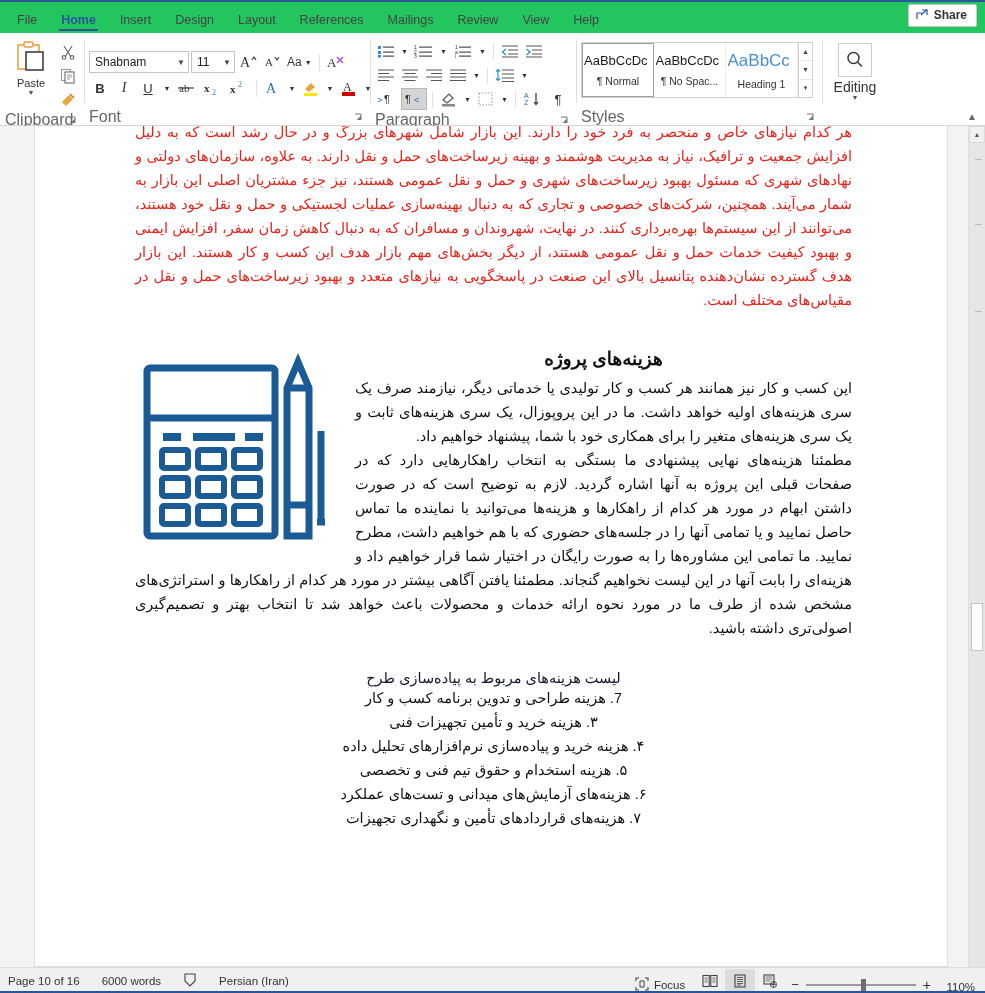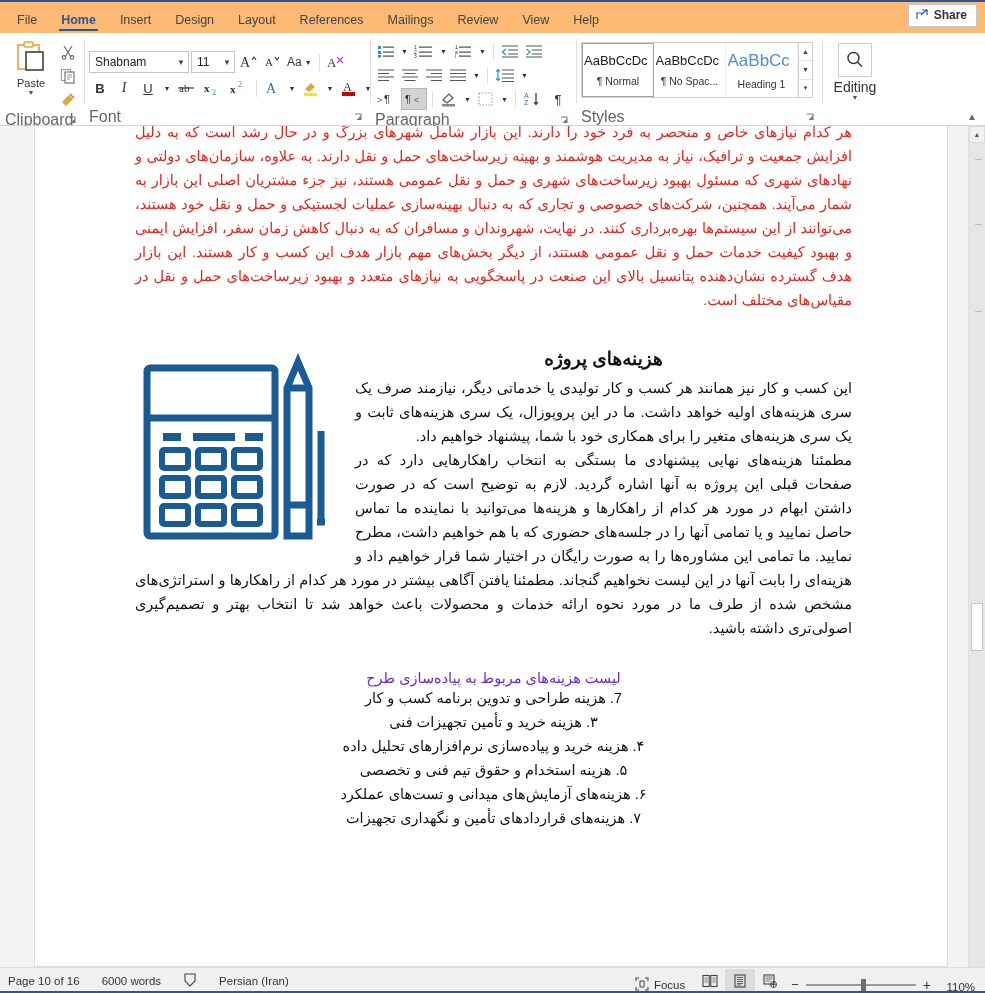--- a/index.html
+++ b/index.html
@@ -15,21 +15,21 @@
     width: 985px; height: 993px;
     position: relative;
     display: flex;
     flex-direction: column;
     background: #f3f3f3;
   }
 
   
   .tabbar {
     height: 33px;
-    background: #fdba74;
+    background: #22c55e;
     display: flex;
     align-items: flex-end;
     padding-left: 6px;
     position: relative;
     flex: none;
   }
   .tabbar::before {
     content:""; position:absolute; left:0; right:0; top:0; height:2px;
     background:#2b579a;
   }
@@ -162,21 +162,21 @@
     margin: 0;
   }
   .p-black {
     color: #111; font-size: 14.5px; line-height: 24px; margin: 0;
     text-align: justify;
   }
   .wrapbox {
     float: left; width: 208px; height: 190px; shape-margin: 6px;
     margin: 4px 8px 4px 4px;
   }
-  .redlist-title { color:#6d28d9; font-size:14.5px; margin:0; text-align:center; }
+  .redlist-title { color:#0f172a; font-size:14.5px; margin:0; text-align:center; }
   ol.clist { margin: 0; padding: 0; list-style: none; }
   ol.clist li {
     color:#111; font-size:14.5px; line-height:24px; text-align:center;
   }
 
   
   .vsb {
     position:absolute; right:0; top:0; bottom:0; width:17px;
     background:#e6e6e6; border-left:1px solid #dfdfdf;
   }

